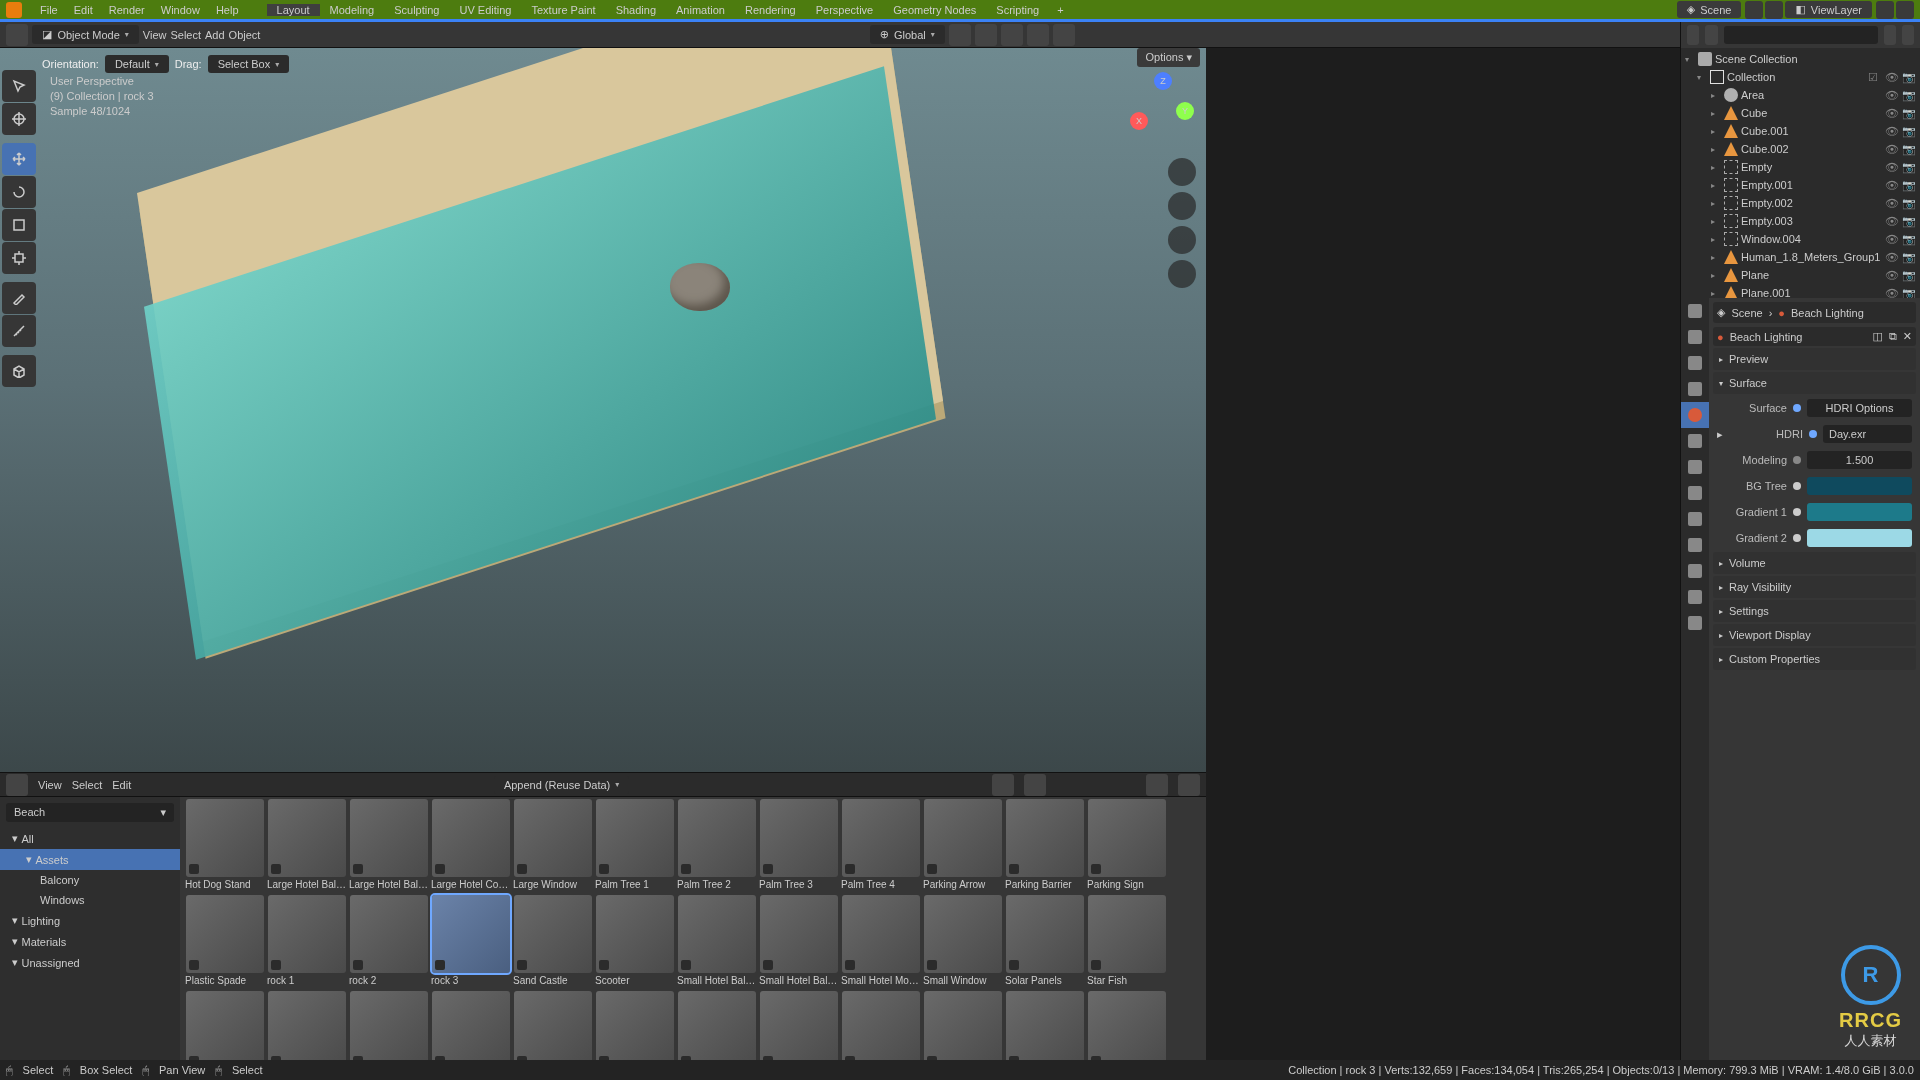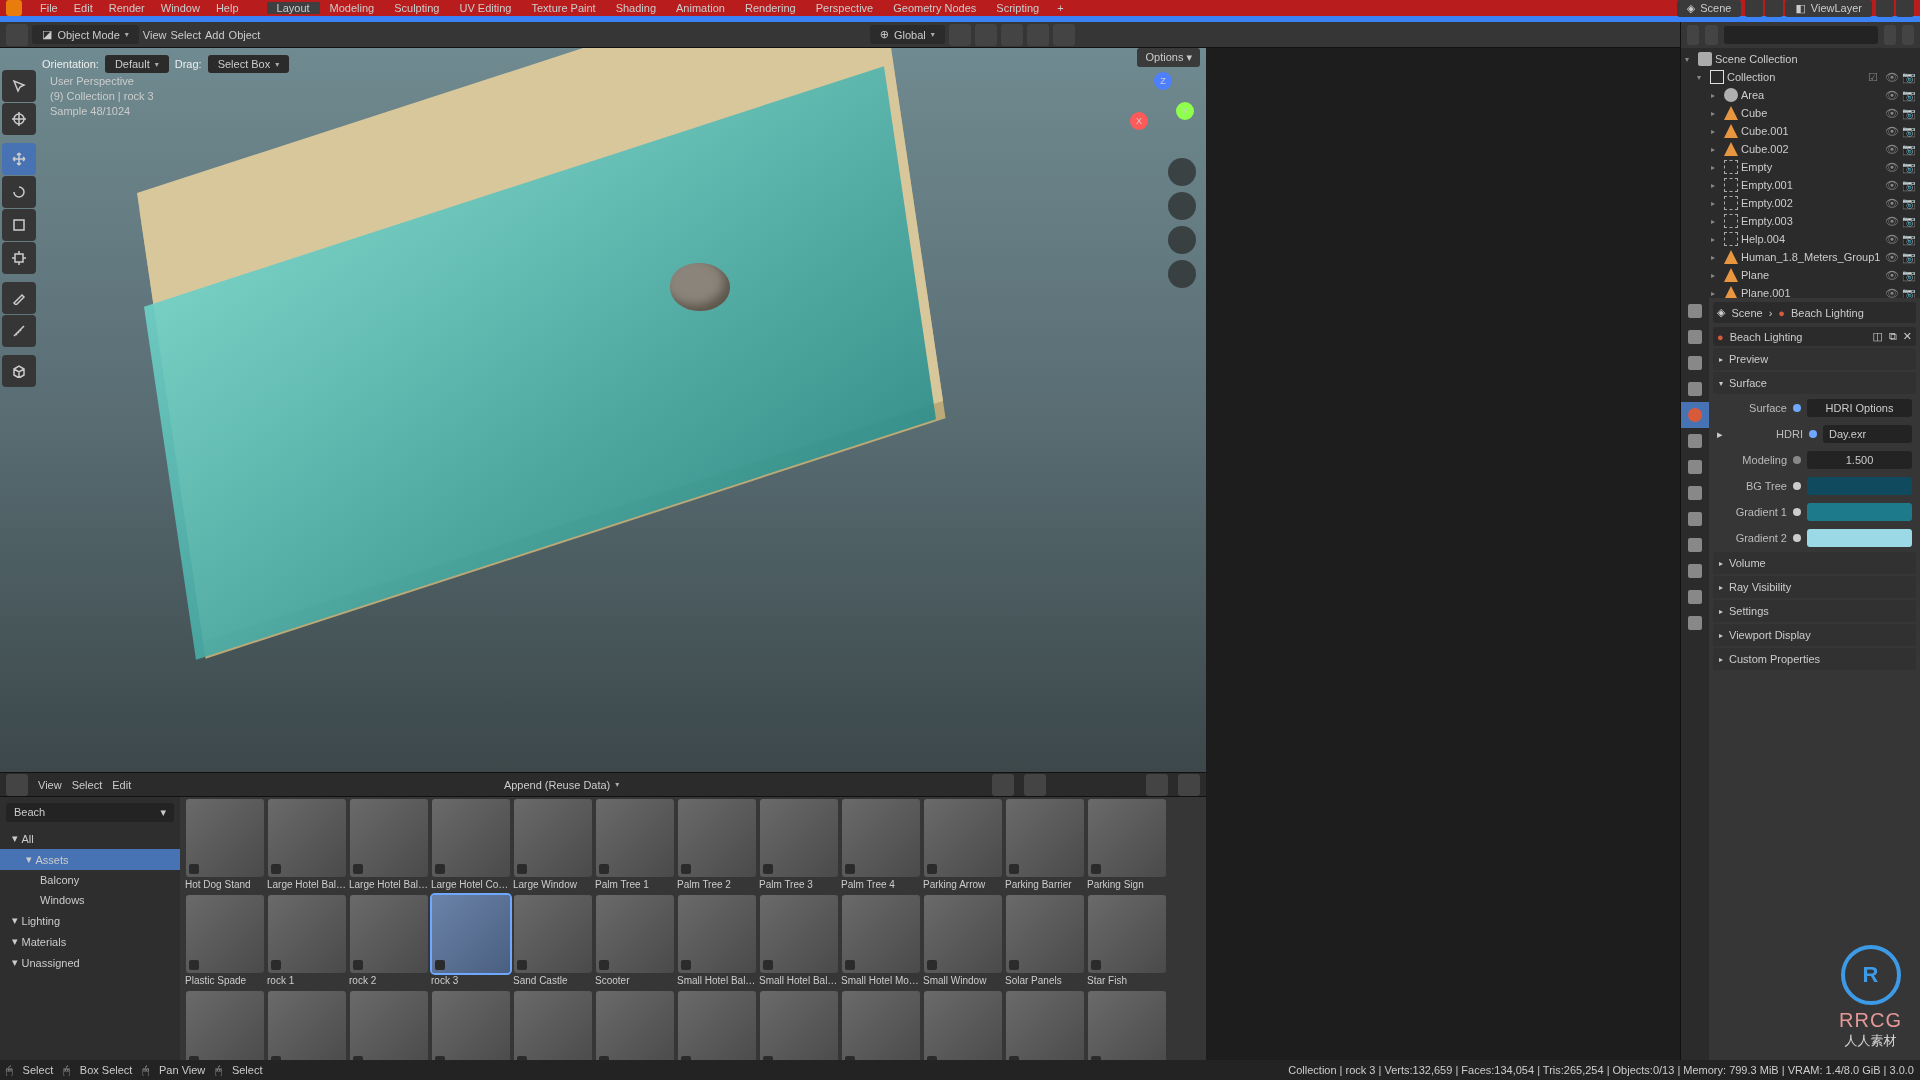--- a/index.html
+++ b/index.html
@@ -1,19 +1,19 @@
 <!DOCTYPE html>
 <html><head>
 <meta charset="utf-8">
 <style>
 *{box-sizing:border-box;margin:0;padding:0;font-family:sans-serif;font-size:11px;color:#ccc;user-select:none}
 body{background:#1d1d1d;width:1920px;height:1080px;overflow:hidden;position:relative}
 
 
-.menu-bar{height:22px;background:#b91c1c;display:flex;align-items:center;padding:0 6px;border-bottom:6px solid #3b82f6}
+.menu-bar{height:22px;background:#4d7c0f;display:flex;align-items:center;padding:0 6px;border-bottom:3px solid #3b82f6}
 .menu-bar .logo{width:16px;height:16px;background:#e87d0d;border-radius:3px;margin-right:10px}
 .menu-bar .mi{padding:0 8px;cursor:pointer}
 .menu-bar .spacer{flex:1}
 .menu-bar .workspace{padding:0 10px}
 .menu-bar .workspace.active{background:#3f3f3f}
 .menu-bar .field{background:#3a3a3a;padding:2px 10px;border-radius:3px;margin:0 2px;display:flex;align-items:center;gap:5px}
 .menu-bar .iconbtn{width:18px;height:18px;background:#3a3a3a;border-radius:3px;margin-left:2px}
 
 
 .toolbar2{height:26px;background:#363636;display:flex;align-items:center;padding:0 6px;gap:4px;border-bottom:1px solid #111}
@@ -103,21 +103,21 @@
 
 .status{position:absolute;left:0;right:0;bottom:0;height:20px;background:#232323;display:flex;align-items:center;padding:0 6px;gap:10px;font-size:10px;color:#aaa}
 .status .sp{flex:1}
 
 
 svg{width:14px;height:14px;stroke:#ccc;fill:none;stroke-width:1.5}
 
 
 .wm{position:absolute;right:18px;bottom:30px;text-align:center;z-index:50;opacity:.88}
 .wm .circ{width:60px;height:60px;border:4px solid #3fa8ff;border-radius:50%;margin:0 auto 4px;display:flex;align-items:center;justify-content:center;color:#3fa8ff;font-size:22px;font-weight:bold}
-.wm .t1{color:#fca5a5;font-size:20px;font-weight:normal;letter-spacing:1px}
+.wm .t1{color:#fde047;font-size:20px;font-weight:bold;letter-spacing:1px}
 .wm .t2{color:#eee;font-size:13px}
 </style>
 </head>
 <body>
 
 <div class="menu-bar">
   <div class="logo"></div>
   <div class="mi">File</div>
   <div class="mi">Edit</div>
   <div class="mi">Render</div>
@@ -612,21 +612,21 @@
         <div class="orow" style="padding-left: 30px;">
           <span class="tri">▸</span>
           <span class="oic empty-ic"></span>
           <span class="nm">Empty.003</span>
           <span class="ric">👁</span>
           <span class="ric">📷</span>
         </div>
         <div class="orow" style="padding-left: 30px;">
           <span class="tri">▸</span>
           <span class="oic empty-ic"></span>
-          <span class="nm">Help.004</span>
+          <span class="nm">Window.004</span>
           <span class="ric">👁</span>
           <span class="ric">📷</span>
         </div>
         <div class="orow" style="padding-left: 30px;">
           <span class="tri">▸</span>
           <span class="oic mesh-ic"></span>
           <span class="nm">Human_1.8_Meters_Group1</span>
           <span class="ric">👁</span>
           <span class="ric">📷</span>
         </div>

